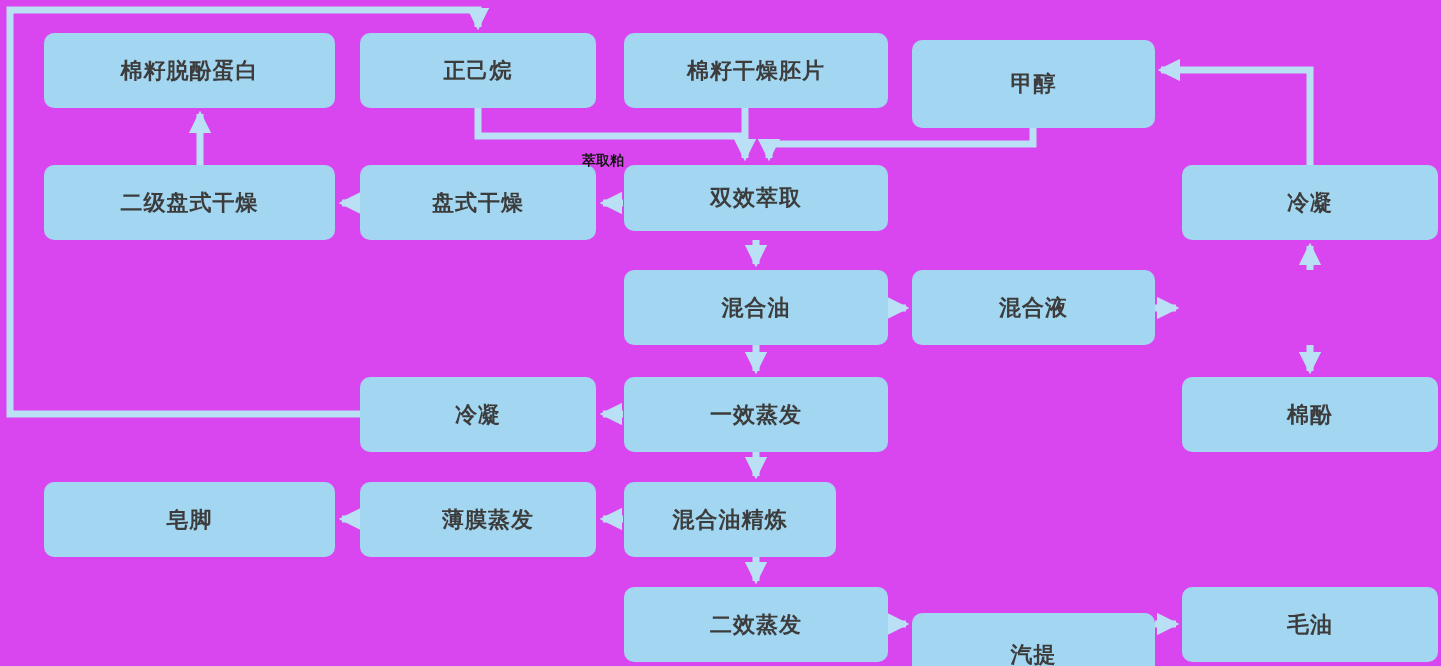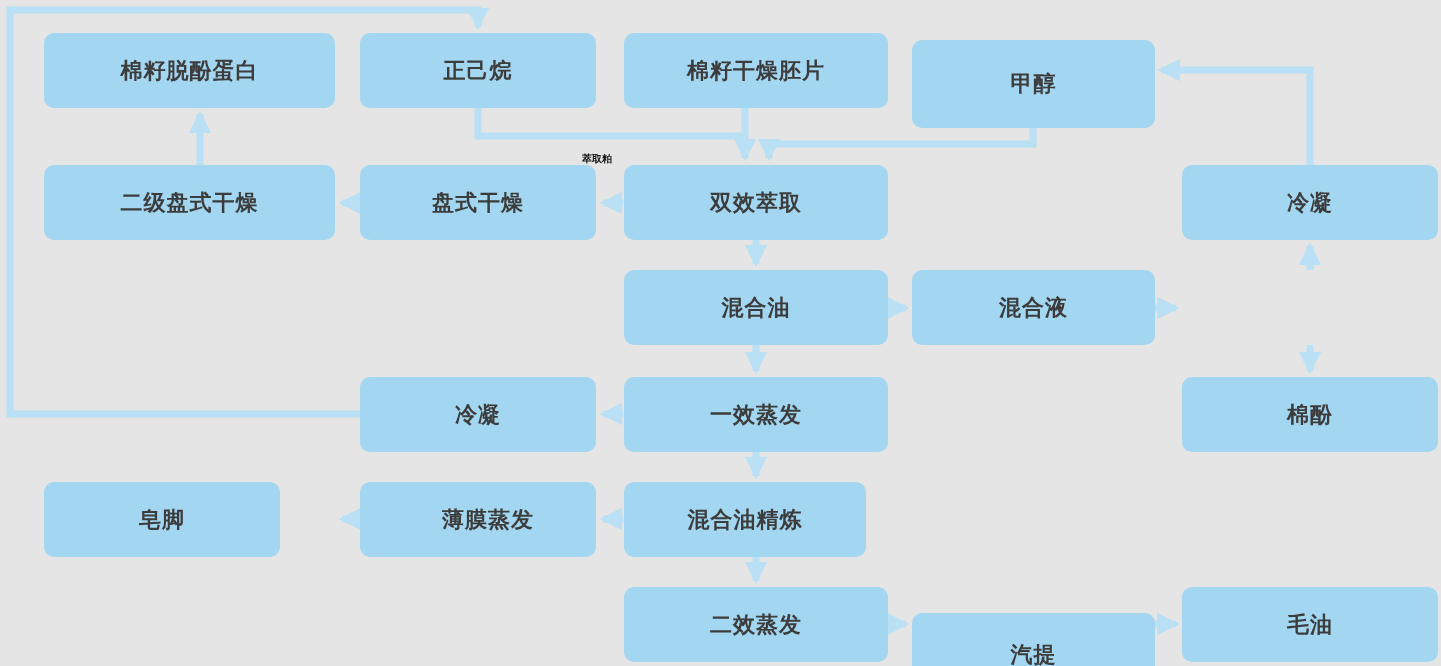--- a/index.html
+++ b/index.html
@@ -6,21 +6,21 @@
     --node-fill:#a3d6f0;
     --arrow:#b9e0f4;
     --text:#3c3c3c;
   }
   html,body{margin:0;padding:0;background:#ffffff;}
   body{font-family:"Liberation Sans", sans-serif;}
   .canvas{
     position:relative;
     width:1441px;
     height:666px;
-    background:#e5e5e5;
+    background:#d946ef;
     overflow:hidden;
     text-decoration:underline;
   }
   .edges{
     position:absolute;
     left:0;top:0;
     width:1441px;height:666px;
     z-index:0;
   }
   .edge{
@@ -39,21 +39,21 @@
     justify-content:center;
     color:var(--text);
     font-size:22px;
     font-weight:700;
     letter-spacing:1px;
     z-index:1;
     box-sizing:border-box;
   }
   .edge-label{
     position:absolute;
-    font-size:10px;
+    font-size:14px;
     font-weight:700;
     color:#161616;
     z-index:2;
     letter-spacing:0;
   }
 </style>
 </head>
 <body>
 
 <div class="canvas">
@@ -88,33 +88,33 @@
     <polyline class="edge" points="1155,624 1176,624" marker-end="url(#ah)"></polyline>
   </svg>
 
   <div class="node" style="left:44px;  top:33px;  width:291px; height:75px;">棉籽脱酚蛋白</div>
   <div class="node" style="left:360px; top:33px;  width:236px; height:75px;">正己烷</div>
   <div class="node" style="left:624px; top:33px;  width:264px; height:75px;">棉籽干燥胚片</div>
   <div class="node" style="left:912px; top:40px;  width:243px; height:88px;border-radius:10px;">甲醇</div>
 
   <div class="node" style="left:44px;  top:165px; width:291px; height:75px;">二级盘式干燥</div>
   <div class="node" style="left:360px; top:165px; width:236px; height:75px;">盘式干燥</div>
-  <div class="node" style="left:624px; top:165px; width:264px; height:75px;">双效萃取</div>
+  <div class="node" style="left:624px; top:165px; width:264px; height:66px;">双效萃取</div>
   <div class="node" style="left:1182px;top:165px; width:256px; height:75px;">冷凝</div>
 
   <div class="node" style="left:624px; top:270px; width:264px; height:75px;">混合油</div>
   <div class="node" style="left:912px; top:270px; width:243px; height:75px;">混合液</div>
 
   <div class="node" style="left:360px; top:377px; width:236px; height:75px;">冷凝</div>
   <div class="node" style="left:624px; top:377px; width:264px; height:75px;">一效蒸发</div>
   <div class="node" style="left:1182px;top:377px; width:256px; height:75px;">棉酚</div>
 
-  <div class="node" style="left:44px;  top:482px; width:236px; height:75px;">皂脚</div>
+  <div class="node" style="left:44px;  top:482px; width:291px; height:75px;">皂脚</div>
   <div class="node" style="left:360px; top:482px; width:236px; height:75px;padding-left:20px;">薄膜蒸发</div>
-  <div class="node" style="left:624px; top:482px; width:242px; height:75px;">混合油精炼</div>
+  <div class="node" style="left:624px; top:482px; width:212px; height:75px;">混合油精炼</div>
 
   <div class="node" style="left:624px; top:587px; width:264px; height:75px;">二效蒸发</div>
   <div class="node" style="left:912px; top:613px; width:243px; height:83px;">汽提</div>
   <div class="node" style="left:1182px;top:587px; width:256px; height:75px;">毛油</div>
 
   <div class="edge-label" style="left:582px; top:152px;">萃取粕</div>
 
 </div>
 
 </body></html>

